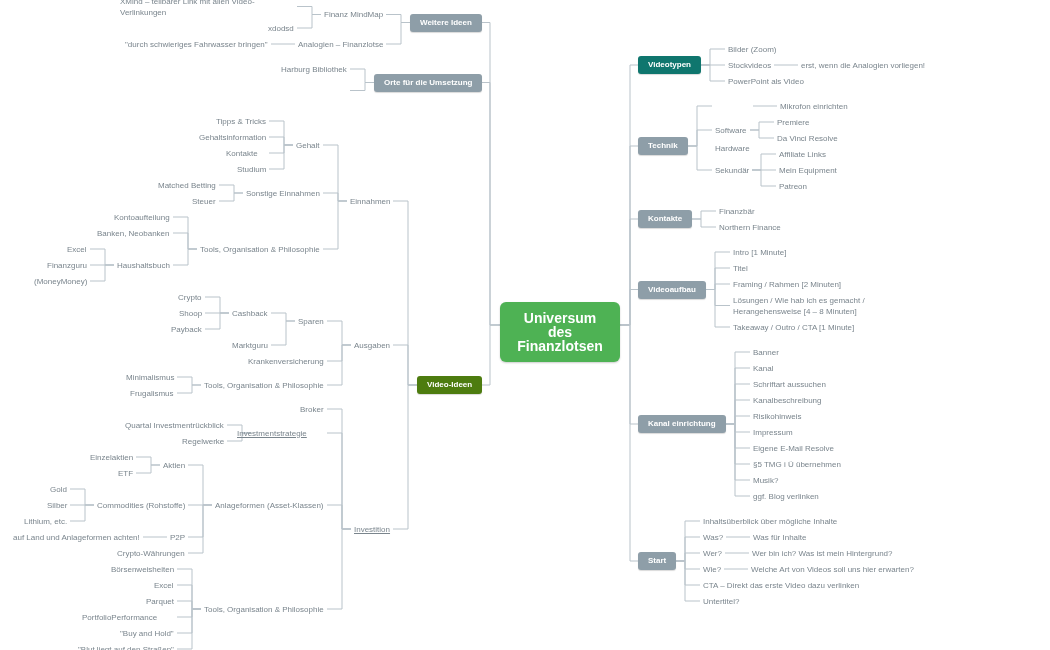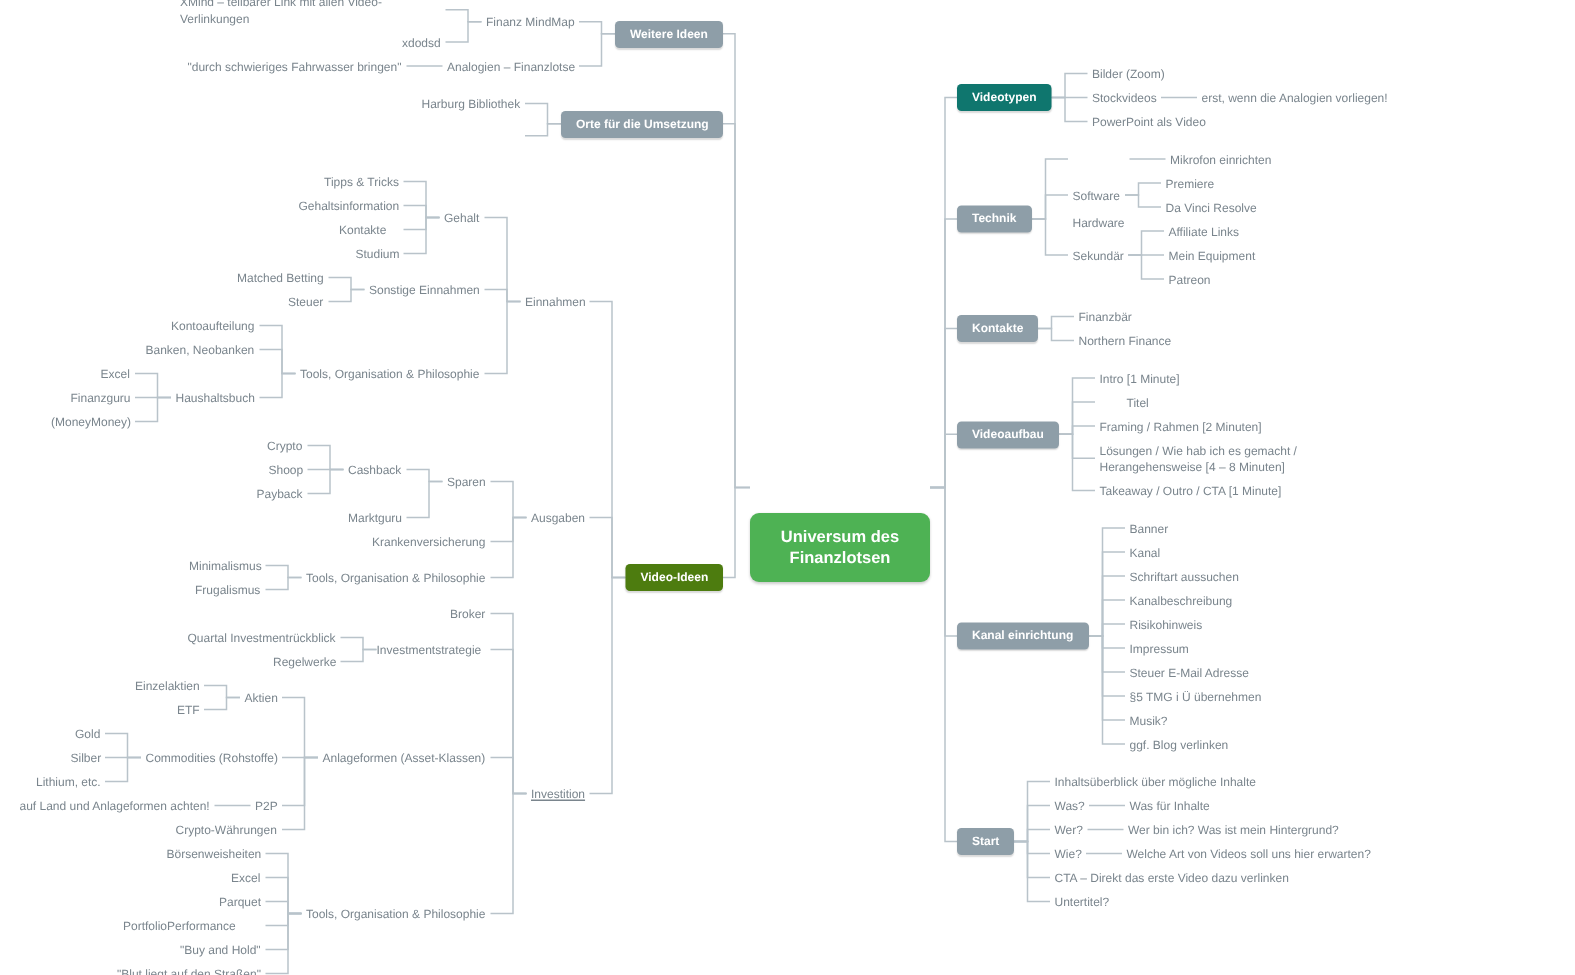--- a/index.html
+++ b/index.html
@@ -28,30 +28,29 @@
   .node.branch {
     font-size: 8px;
     line-height: 10px;
     font-weight: bold;
     color: #ffffff;
     padding: 4px 10px;
     border-radius: 3px;
     box-shadow: 0 1px 1px rgba(0,0,0,0.15);
   }
   .node.root {
-    font-size: 11px;
+    font-size: 14px;
     line-height: 14px;
     font-weight: bold;
     color: #ffffff;
     text-align: center;
     padding: 9px 13px;
     border-radius: 6px;
     max-width: 120px;
     box-shadow: 0 1px 2px rgba(0,0,0,0.2);
-    margin-top: 40px;
   }
 </style>
 </head>
 <body>
 
 <div id="mindmap">
   <svg id="wires" width="1050" height="650" viewBox="0 0 1050 650">
       <path d="M701 65 L710 65 L710 49 L725 49" fill="none" stroke="#b9c3ca" stroke-width="1"></path>
       <path d="M774 65 L783 65 L783 65 L798 65" fill="none" stroke="#b9c3ca" stroke-width="1"></path>
       <path d="M701 65 L710 65 L710 65 L725 65" fill="none" stroke="#b9c3ca" stroke-width="1"></path>
@@ -172,32 +171,32 @@
     <div class="node plain" style="color: rgb(122, 133, 141); left: 774px; top: 131.5px;">Da Vinci Resolve</div>
     <div class="node plain" style="color: rgb(122, 133, 141); left: 712px; top: 163.5px;">Sekundär</div>
     <div class="node plain" style="color: rgb(122, 133, 141); left: 776px; top: 147.5px;">Affiliate Links</div>
     <div class="node plain" style="color: rgb(122, 133, 141); left: 776px; top: 163.5px;">Mein Equipment</div>
     <div class="node plain" style="color: rgb(122, 133, 141); left: 776px; top: 179.5px;">Patreon</div>
     <div class="node branch" style="background: rgb(142, 158, 168); color: rgb(255, 255, 255); left: 638px; top: 210px;">Kontakte</div>
     <div class="node plain" style="color: rgb(122, 133, 141); left: 716px; top: 204.5px;">Finanzbär</div>
     <div class="node plain" style="color: rgb(122, 133, 141); left: 716px; top: 220.5px;">Northern Finance</div>
     <div class="node branch" style="background: rgb(142, 158, 168); color: rgb(255, 255, 255); left: 638px; top: 280.5px;">Videoaufbau</div>
     <div class="node plain" style="color: rgb(122, 133, 141); left: 730px; top: 245.5px;">Intro [1 Minute]</div>
-    <div class="node plain" style="color: rgb(122, 133, 141); left: 748px; top: 261.5px;">Titel</div>
+    <div class="node plain" style="color: rgb(122, 133, 141); left: 730px; top: 261.5px;">Titel</div>
     <div class="node plain" style="color: rgb(122, 133, 141); left: 730px; top: 277.5px;">Framing / Rahmen [2 Minuten]</div>
     <div class="node plain" style="color: rgb(122, 133, 141); left: 730px; top: 293.5px;">Lösungen / Wie hab ich es gemacht / Herangehensweise [4 – 8 Minuten]</div>
     <div class="node plain" style="color: rgb(122, 133, 141); left: 730px; top: 320.5px;">Takeaway / Outro / CTA [1 Minute]</div>
     <div class="node branch" style="background: rgb(142, 158, 168); color: rgb(255, 255, 255); left: 638px; top: 415px;">Kanal einrichtung</div>
     <div class="node plain" style="color: rgb(122, 133, 141); left: 750px; top: 345.5px;">Banner</div>
     <div class="node plain" style="color: rgb(122, 133, 141); left: 750px; top: 361.5px;">Kanal</div>
     <div class="node plain" style="color: rgb(122, 133, 141); left: 750px; top: 377.5px;">Schriftart aussuchen</div>
     <div class="node plain" style="color: rgb(122, 133, 141); left: 750px; top: 393.5px;">Kanalbeschreibung</div>
     <div class="node plain" style="color: rgb(122, 133, 141); left: 750px; top: 409.5px;">Risikohinweis</div>
     <div class="node plain" style="color: rgb(122, 133, 141); left: 750px; top: 425.5px;">Impressum</div>
-    <div class="node plain" style="color: rgb(122, 133, 141); left: 750px; top: 441.5px;">Steuer E-Mail Adresse</div>
+    <div class="node plain" style="color: rgb(122, 133, 141); left: 750px; top: 441.5px;">Eigene E-Mail Resolve</div>
     <div class="node plain" style="color: rgb(122, 133, 141); left: 750px; top: 457.5px;">§5 TMG i Ü übernehmen</div>
     <div class="node plain" style="color: rgb(122, 133, 141); left: 750px; top: 473.5px;">Musik?</div>
     <div class="node plain" style="color: rgb(122, 133, 141); left: 750px; top: 489.5px;">ggf. Blog verlinken</div>
     <div class="node branch" style="background: rgb(142, 158, 168); color: rgb(255, 255, 255); left: 638px; top: 552px;">Start</div>
     <div class="node plain" style="color: rgb(122, 133, 141); left: 700px; top: 514.5px;">Inhaltsüberblick über mögliche Inhalte</div>
     <div class="node plain" style="color: rgb(122, 133, 141); left: 700px; top: 530.5px;">Was?</div>
     <div class="node plain" style="color: rgb(122, 133, 141); left: 750px; top: 530.5px;">Was für Inhalte</div>
     <div class="node plain" style="color: rgb(122, 133, 141); left: 700px; top: 546.5px;">Wer?</div>
     <div class="node plain" style="color: rgb(122, 133, 141); left: 749px; top: 546.5px;">Wer bin ich? Was ist mein Hintergrund?</div>
     <div class="node plain" style="color: rgb(122, 133, 141); left: 700px; top: 562.5px;">Wie?</div>
@@ -235,21 +234,21 @@
     <div class="node plain" style="color: rgb(122, 133, 141); left: 175px; top: 290.5px;">Crypto</div>
     <div class="node plain" style="color: rgb(122, 133, 141); left: 176px; top: 306.5px;">Shoop</div>
     <div class="node plain" style="color: rgb(122, 133, 141); left: 168px; top: 322.5px;">Payback</div>
     <div class="node plain" style="color: rgb(122, 133, 141); left: 229px; top: 338.5px;">Marktguru</div>
     <div class="node plain" style="color: rgb(122, 133, 141); left: 245px; top: 354.5px;">Krankenversicherung</div>
     <div class="node plain" style="color: rgb(122, 133, 141); left: 201px; top: 378.5px;">Tools, Organisation &amp; Philosophie</div>
     <div class="node plain" style="color: rgb(122, 133, 141); left: 123px; top: 370.5px;">Minimalismus</div>
     <div class="node plain" style="color: rgb(122, 133, 141); left: 127px; top: 386.5px;">Frugalismus</div>
     <div class="node plain" style="color: rgb(122, 133, 141); left: 351px; top: 522.5px; text-decoration: underline;">Investition</div>
     <div class="node plain" style="color: rgb(122, 133, 141); left: 297px; top: 402.5px;">Broker</div>
-    <div class="node plain" style="color: rgb(122, 133, 141); left: 248px; top: 426.5px;">Investmentstrategie</div>
+    <div class="node plain" style="color: rgb(122, 133, 141); left: 234px; top: 426.5px; text-decoration: underline;">Investmentstrategie</div>
     <div class="node plain" style="color: rgb(122, 133, 141); left: 122px; top: 418.5px;">Quartal Investmentrückblick</div>
     <div class="node plain" style="color: rgb(122, 133, 141); left: 179px; top: 434.5px;">Regelwerke</div>
     <div class="node plain" style="color: rgb(122, 133, 141); left: 212px; top: 498.5px;">Anlageformen (Asset-Klassen)</div>
     <div class="node plain" style="color: rgb(122, 133, 141); left: 160px; top: 458.5px;">Aktien</div>
     <div class="node plain" style="color: rgb(122, 133, 141); left: 87px; top: 450.5px;">Einzelaktien</div>
     <div class="node plain" style="color: rgb(122, 133, 141); left: 115px; top: 466.5px;">ETF</div>
     <div class="node plain" style="color: rgb(122, 133, 141); left: 94px; top: 498.5px;">Commodities (Rohstoffe)</div>
     <div class="node plain" style="color: rgb(122, 133, 141); left: 47px; top: 482.5px;">Gold</div>
     <div class="node plain" style="color: rgb(122, 133, 141); left: 44px; top: 498.5px;">Silber</div>
     <div class="node plain" style="color: rgb(122, 133, 141); left: 21px; top: 514.5px;">Lithium, etc.</div>

